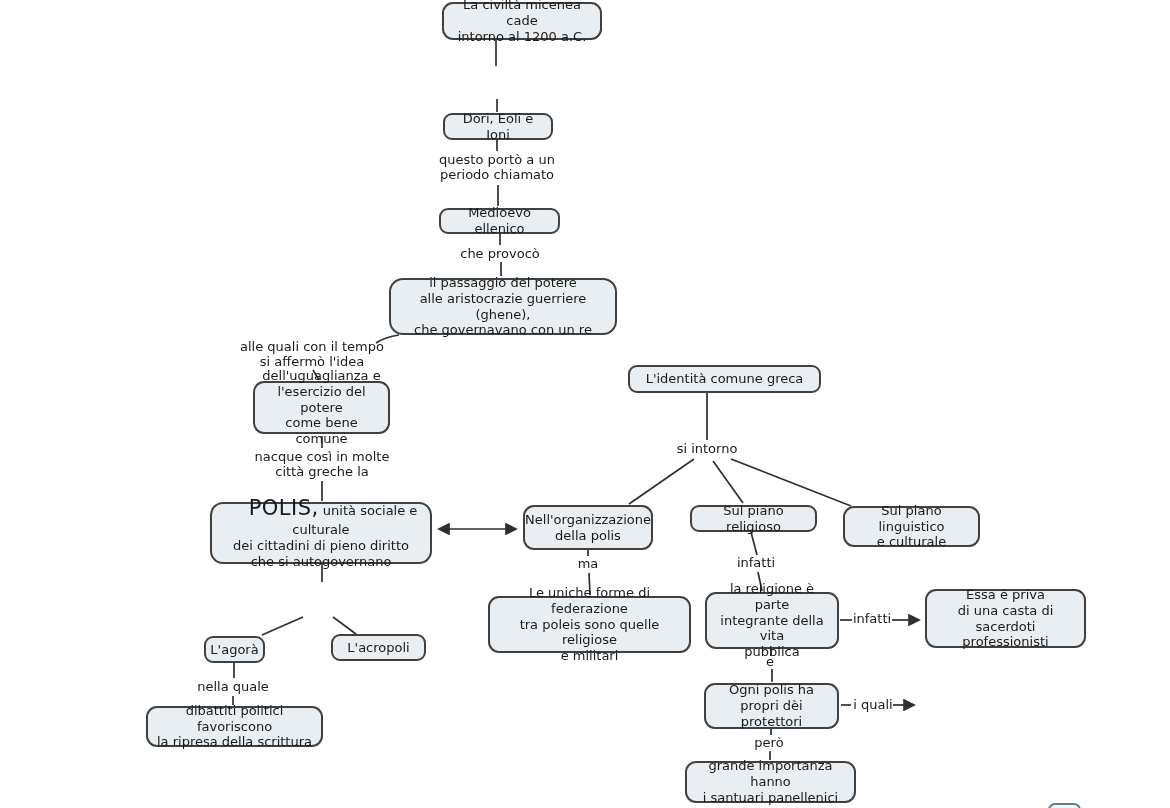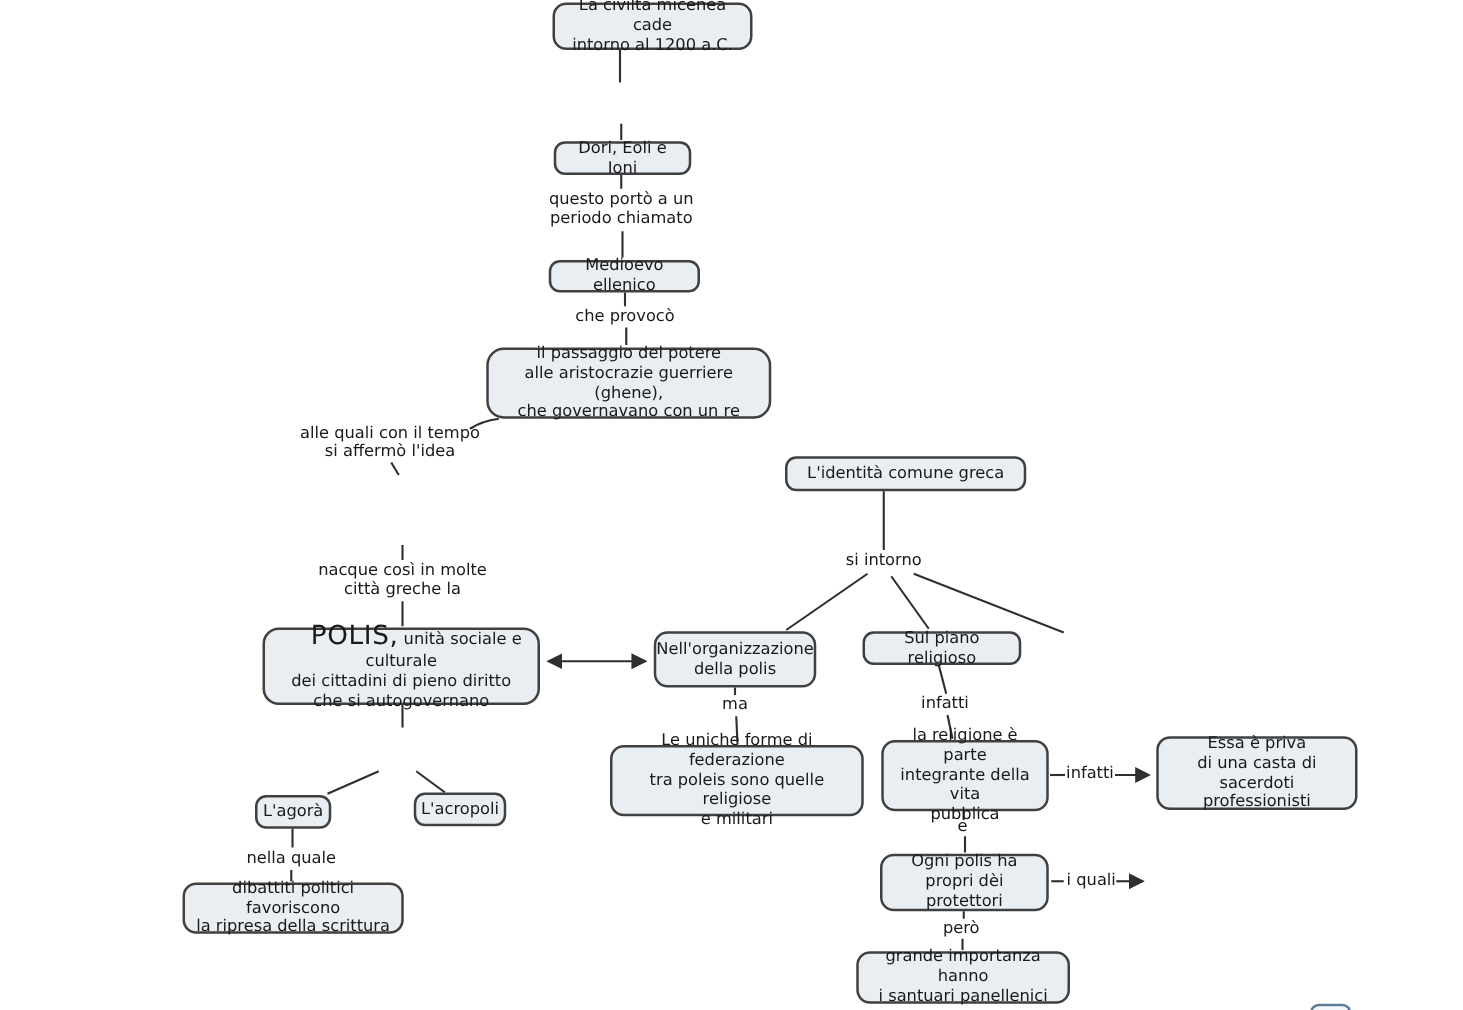--- a/index.html
+++ b/index.html
@@ -94,41 +94,46 @@
 intorno al 1200 a.C.</div>
 
   <div class="node small" style="left:443px;top:113px;width:110px;height:27px;">Dori, Eoli e Ioni</div>
 
   <div class="node small" style="left:439px;top:208px;width:121px;height:26px;">Medioevo ellenico</div>
 
   <div class="node" style="left:389px;top:278px;width:228px;height:57px;border-radius:14px;">il passaggio del potere
 alle aristocrazie guerriere (ghene),
 che governavano con un re</div>
 
+  <div class="node" style="left:253px;top:381px;width:137px;height:53px;">dell'uguaglianza e
+l'esercizio del potere
+come bene comune</div>
 
   <div class="node" style="left:210px;top:502px;width:222px;height:62px;border-radius:13px;">
     <div class="polis-inner"><span class="polis-big">POLIS,</span><span> unità sociale e culturale
 dei cittadini di pieno diritto
 che si autogovernano</span></div>
   </div>
 
   <div class="node small" style="left:204px;top:636px;width:61px;height:27px;">L'agorà</div>
 
-  <div class="node small" style="left:331px;top:634px;width:74px;height:27px;">L'acropoli</div>
+  <div class="node small" style="left:331px;top:634px;width:95px;height:27px;">L'acropoli</div>
 
   <div class="node" style="left:146px;top:706px;width:177px;height:41px;">dibattiti politici favoriscono
 la ripresa della scrittura</div>
 
   <div class="node small" style="left:628px;top:365px;width:193px;height:28px;">L'identità comune greca</div>
 
   <div class="node" style="left:523px;top:505px;width:130px;height:45px;">Nell'organizzazione
 della polis</div>
 
   <div class="node small" style="left:690px;top:505px;width:127px;height:27px;">Sul piano religioso</div>
 
+  <div class="node" style="left:843px;top:506px;width:137px;height:41px;">Sul piano linguistico
+e culturale</div>
 
   <div class="node" style="left:488px;top:596px;width:203px;height:57px;">Le uniche forme di federazione
 tra poleis sono quelle religiose
 e militari</div>
 
   <div class="node" style="left:705px;top:592px;width:134px;height:57px;">la religione è parte
 integrante della vita
 pubblica</div>
 
   <div class="node" style="left:925px;top:589px;width:161px;height:59px;">Essa è priva

